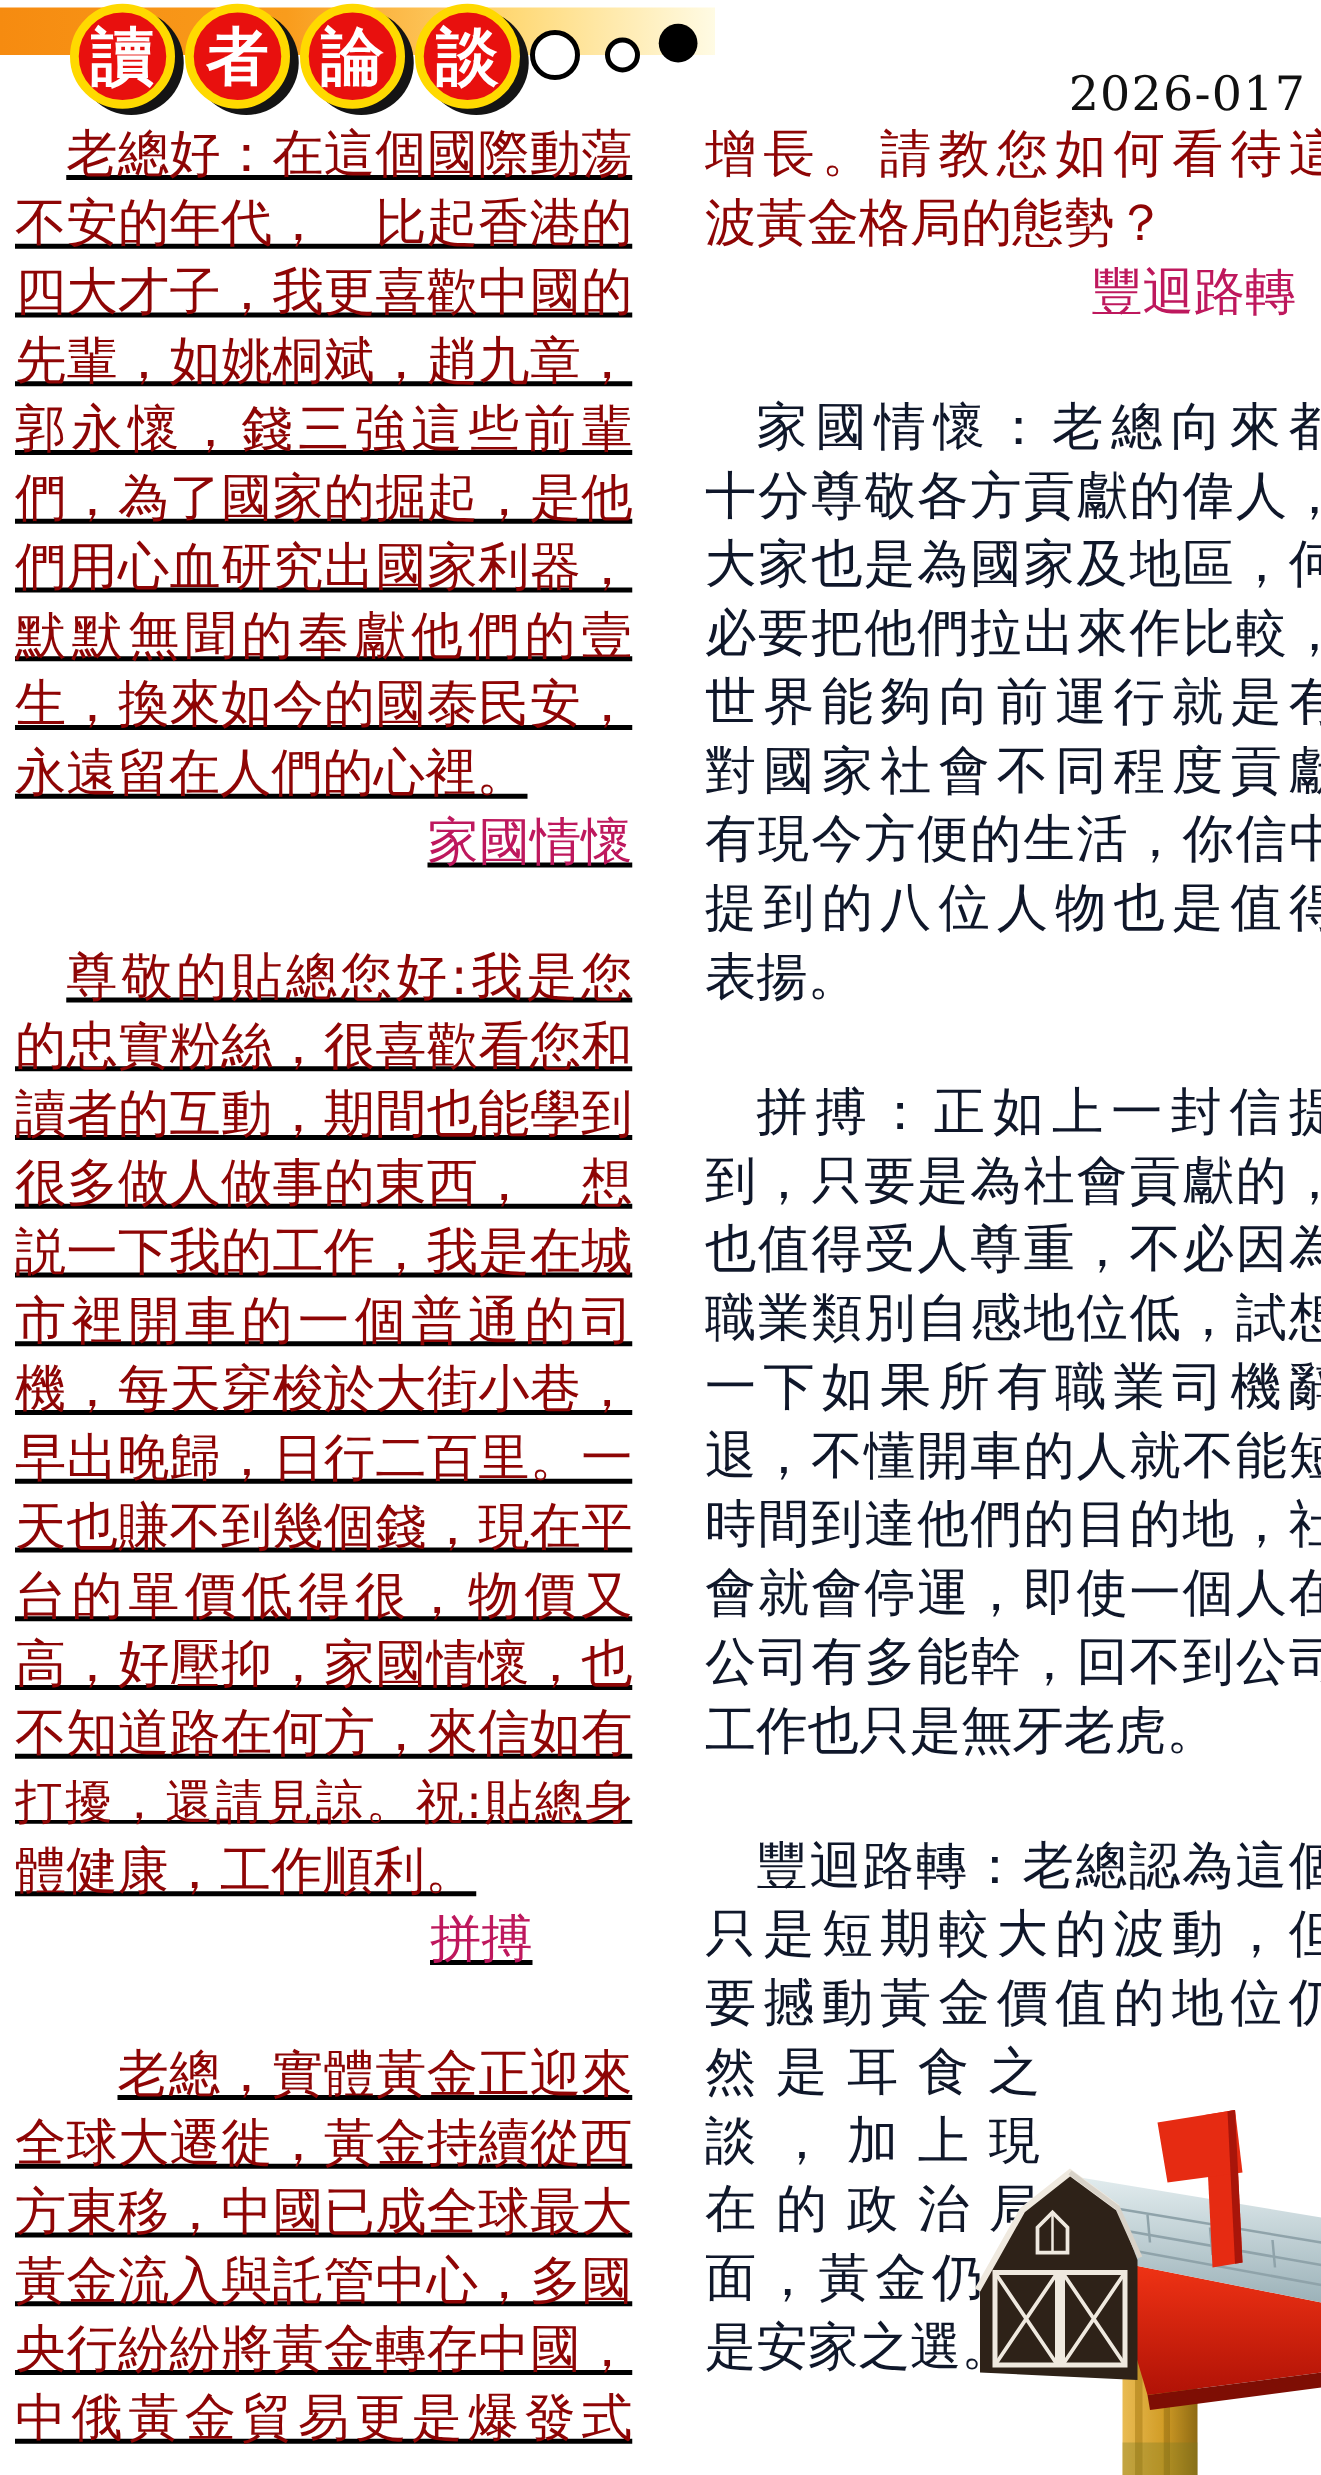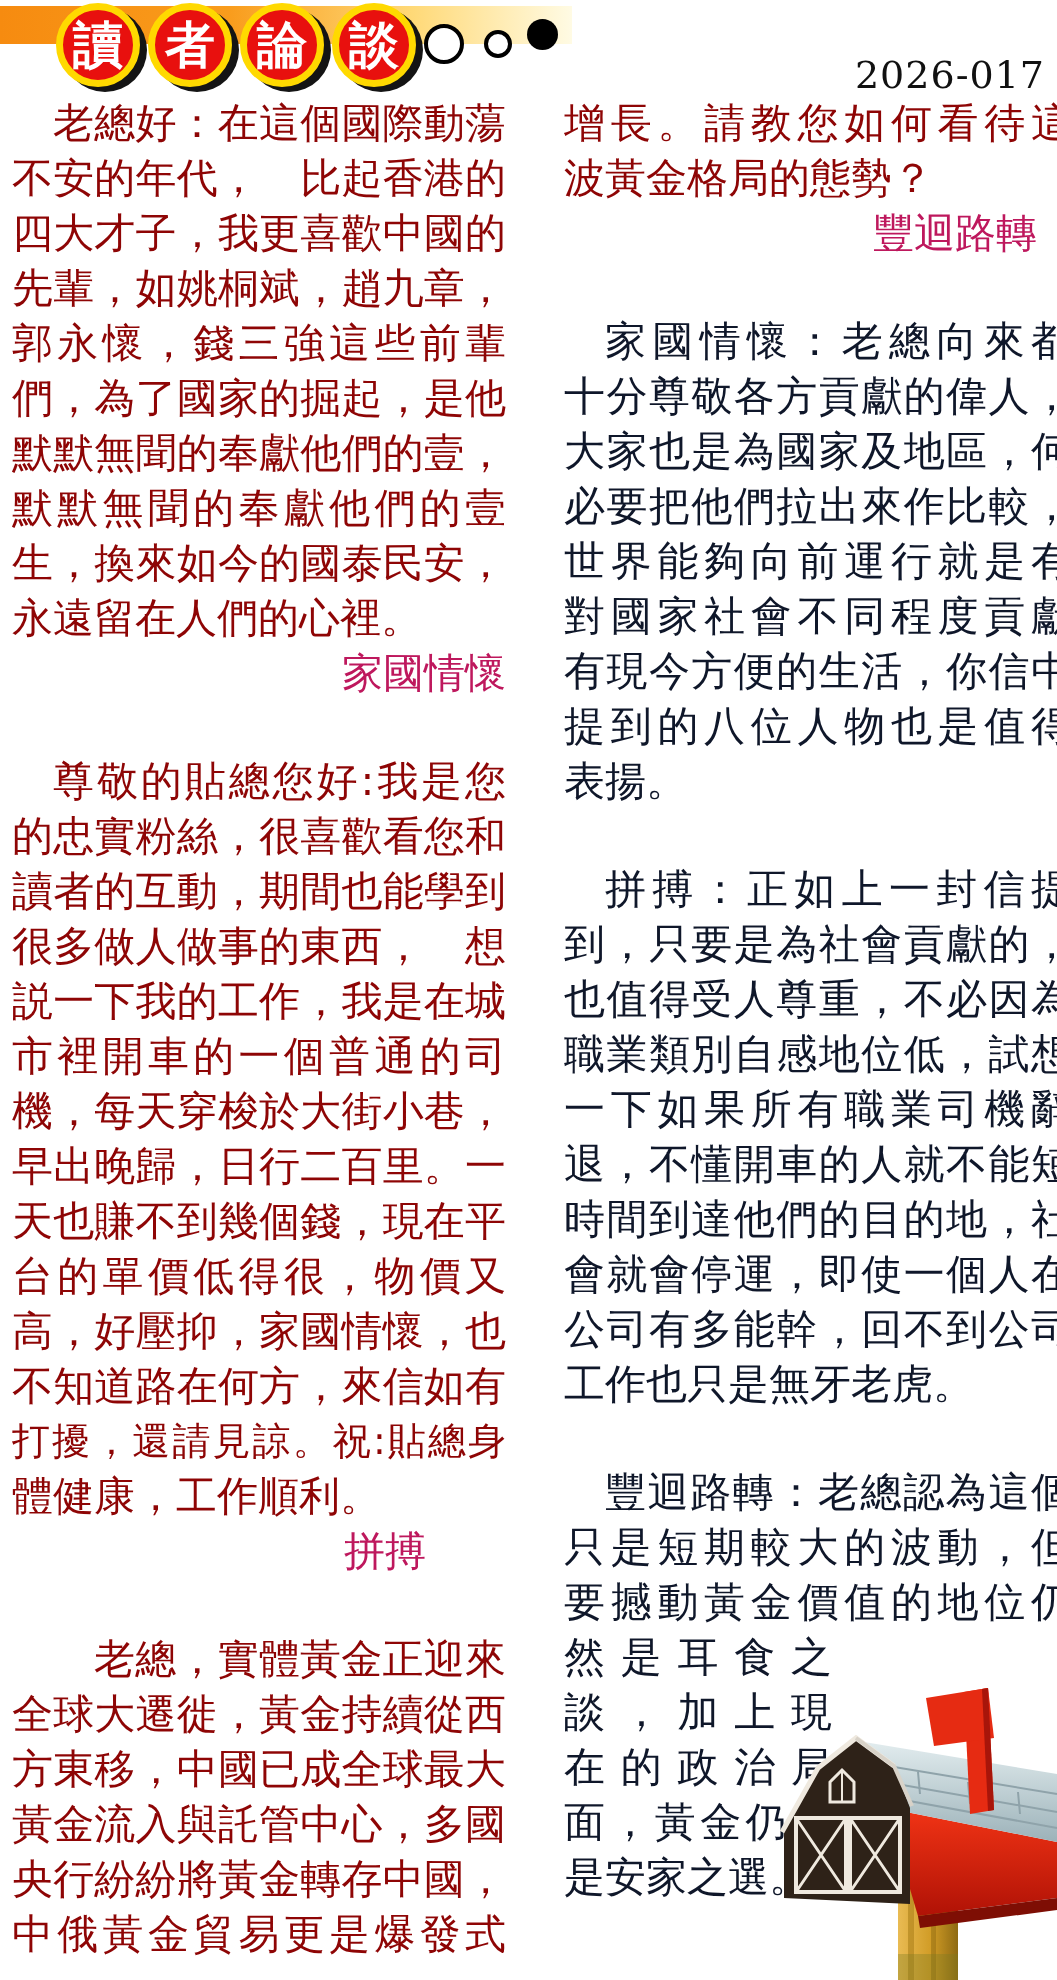--- a/index.html
+++ b/index.html
@@ -12,21 +12,21 @@
         background:#e8100e;border:7px solid #ffd900;box-shadow:7px 5px 0 #141414;
         color:#ffffff;font-weight:bold;font-size:50px;line-height:70px;text-align:center;}
   .dot{position:absolute;border-radius:50%;}
   .dot-big{left:424px;top:24px;width:32px;height:32px;background:#fff;border:4px solid #000;}
   .dot-small{left:484px;top:30px;width:20px;height:20px;background:#fff;border:4px solid #000;}
   .dot-filled{left:527px;top:19px;width:31px;height:31px;background:#000;}
   .issue{position:absolute;right:12px;top:8px;font-family:"DejaVu Serif",serif;
         font-size:38px;color:#111;letter-spacing:1px;margin-top:45px;}
   
   .col{position:absolute;top:96px;}
-  .col-left{left:12px;width:494px;}
+  .col-left{left:12px;width:494px;text-decoration:underline;}
   .col-right{left:564px;width:508px;}
   .line{height:55px;line-height:55px;font-size:41px;overflow:hidden;}
   .j{text-align:justify;text-align-last:justify;}
   .r{text-align:right;}
   .red{color:#8e0505;}
   .blk{color:#0f172a;}
   .sig{color:#be185d;}
   .gap{margin-top:53px;}
   .nw{width:268px;}
   .tight{font-size:38px;}
@@ -52,21 +52,21 @@
     <div class="issue">2026-017</div>
   </div>
 
   <div class="col col-left">
       <div class="line red j ind1">老總好：在這個國際動蕩</div>
       <div class="line red j">不安的年代，　比起香港的</div>
       <div class="line red j">四大才子，我更喜歡中國的</div>
       <div class="line red j">先輩，如姚桐斌，趙九章，</div>
       <div class="line red j">郭永懷，錢三強這些前輩</div>
       <div class="line red j">們，為了國家的掘起，是他</div>
-      <div class="line red j">默默無聞的奉獻他們的壹，</div>
+      <div class="line red j">們用心血研究出國家利器，</div>
       <div class="line red j">默默無聞的奉獻他們的壹</div>
       <div class="line red j">生，換來如今的國泰民安，</div>
       <div class="line red">永遠留在人們的心裡。</div>
       <div class="line sig r">家國情懷</div>
       <div class="line red j gap ind1">尊敬的貼總您好:我是您</div>
       <div class="line red j">的忠實粉絲，很喜歡看您和</div>
       <div class="line red j">讀者的互動，期間也能學到</div>
       <div class="line red j">很多做人做事的東西，　想</div>
       <div class="line red j">説一下我的工作，我是在城</div>
       <div class="line red j">市裡開車的一個普通的司</div>

